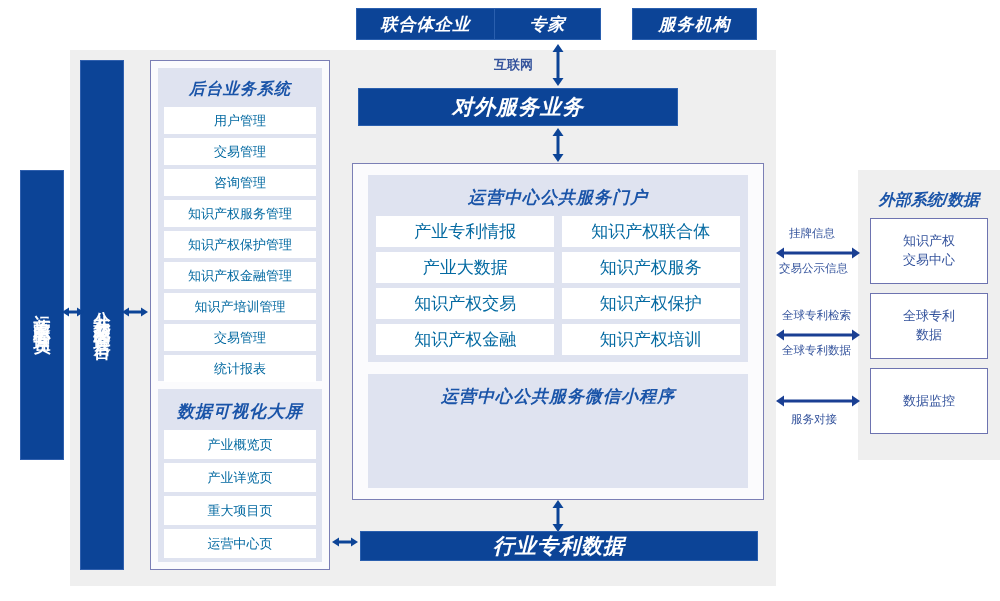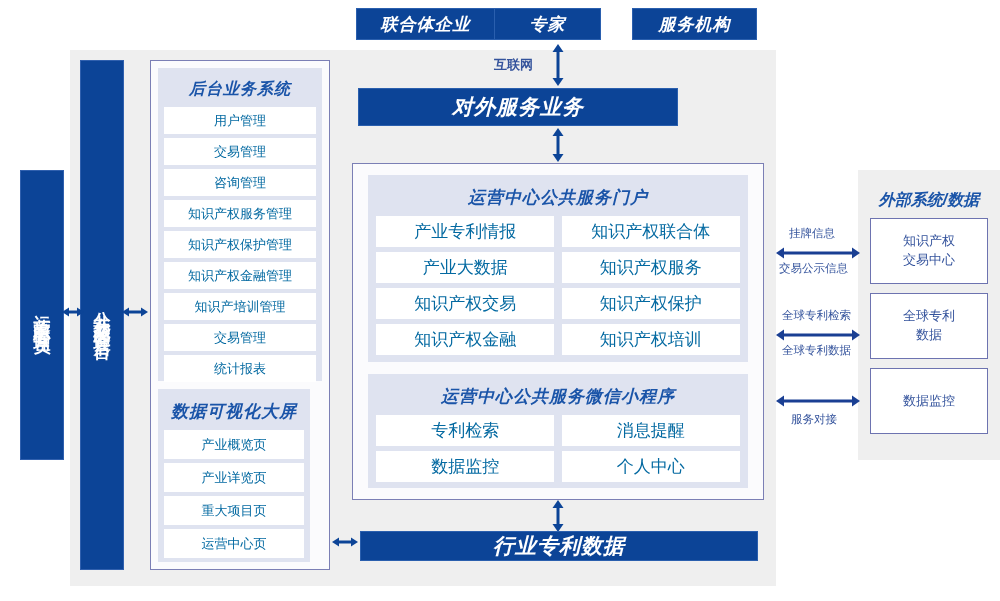--- a/index.html
+++ b/index.html
@@ -121,21 +121,21 @@
       <div class="cell">咨询管理</div>
       <div class="cell">知识产权服务管理</div>
       <div class="cell">知识产权保护管理</div>
       <div class="cell">知识产权金融管理</div>
       <div class="cell">知识产培训管理</div>
       <div class="cell">交易管理</div>
       <div class="cell">统计报表</div>
     </div>
   </div>
 
-  <div class="subpanel" style="left:158px;top:389px;width:152px;height:173px;">
+  <div class="subpanel" style="left:158px;top:389px;width:164px;height:173px;">
     <div class="sp-title big">数据可视化大屏</div>
     <div>
       <div class="cell" style="height:29px;">产业概览页</div>
       <div class="cell" style="height:29px;">产业详览页</div>
       <div class="cell" style="height:29px;">重大项目页</div>
       <div class="cell" style="height:29px;">运营中心页</div>
     </div>
   </div>
 
   <svg class="arrow" style="left:332px;top:532px;" width="26" height="20" viewBox="0 0 26 20">
@@ -170,26 +170,20 @@
       <div class="cell">知识产权服务</div>
       <div class="cell">知识产权交易</div>
       <div class="cell">知识产权保护</div>
       <div class="cell">知识产权金融</div>
       <div class="cell">知识产权培训</div>
     </div>
   </div>
 
   <div class="subpanel" style="left:368px;top:374px;width:380px;height:114px;padding:6px 8px;">
     <div class="sp-title big">运营中心公共服务微信小程序</div>
-    <div class="grid2">
-      <div class="cell">专利检索</div>
-      <div class="cell">消息提醒</div>
-      <div class="cell">数据监控</div>
-      <div class="cell">个人中心</div>
-    </div>
   </div>
 
   <svg class="arrow" style="left:548px;top:500px;" width="20" height="32" viewBox="0 0 20 32">
     <line x1="10" y1="5" x2="10" y2="27" stroke="#0c4497" stroke-width="3"></line>
     <polygon points="10,0 4.5,8 15.5,8" fill="#0c4497"></polygon>
     <polygon points="10,32 4.5,24 15.5,24" fill="#0c4497"></polygon>
   </svg>
 
   <div class="navy wide" style="left:360px;top:531px;width:398px;height:30px;">行业专利数据</div>
 

